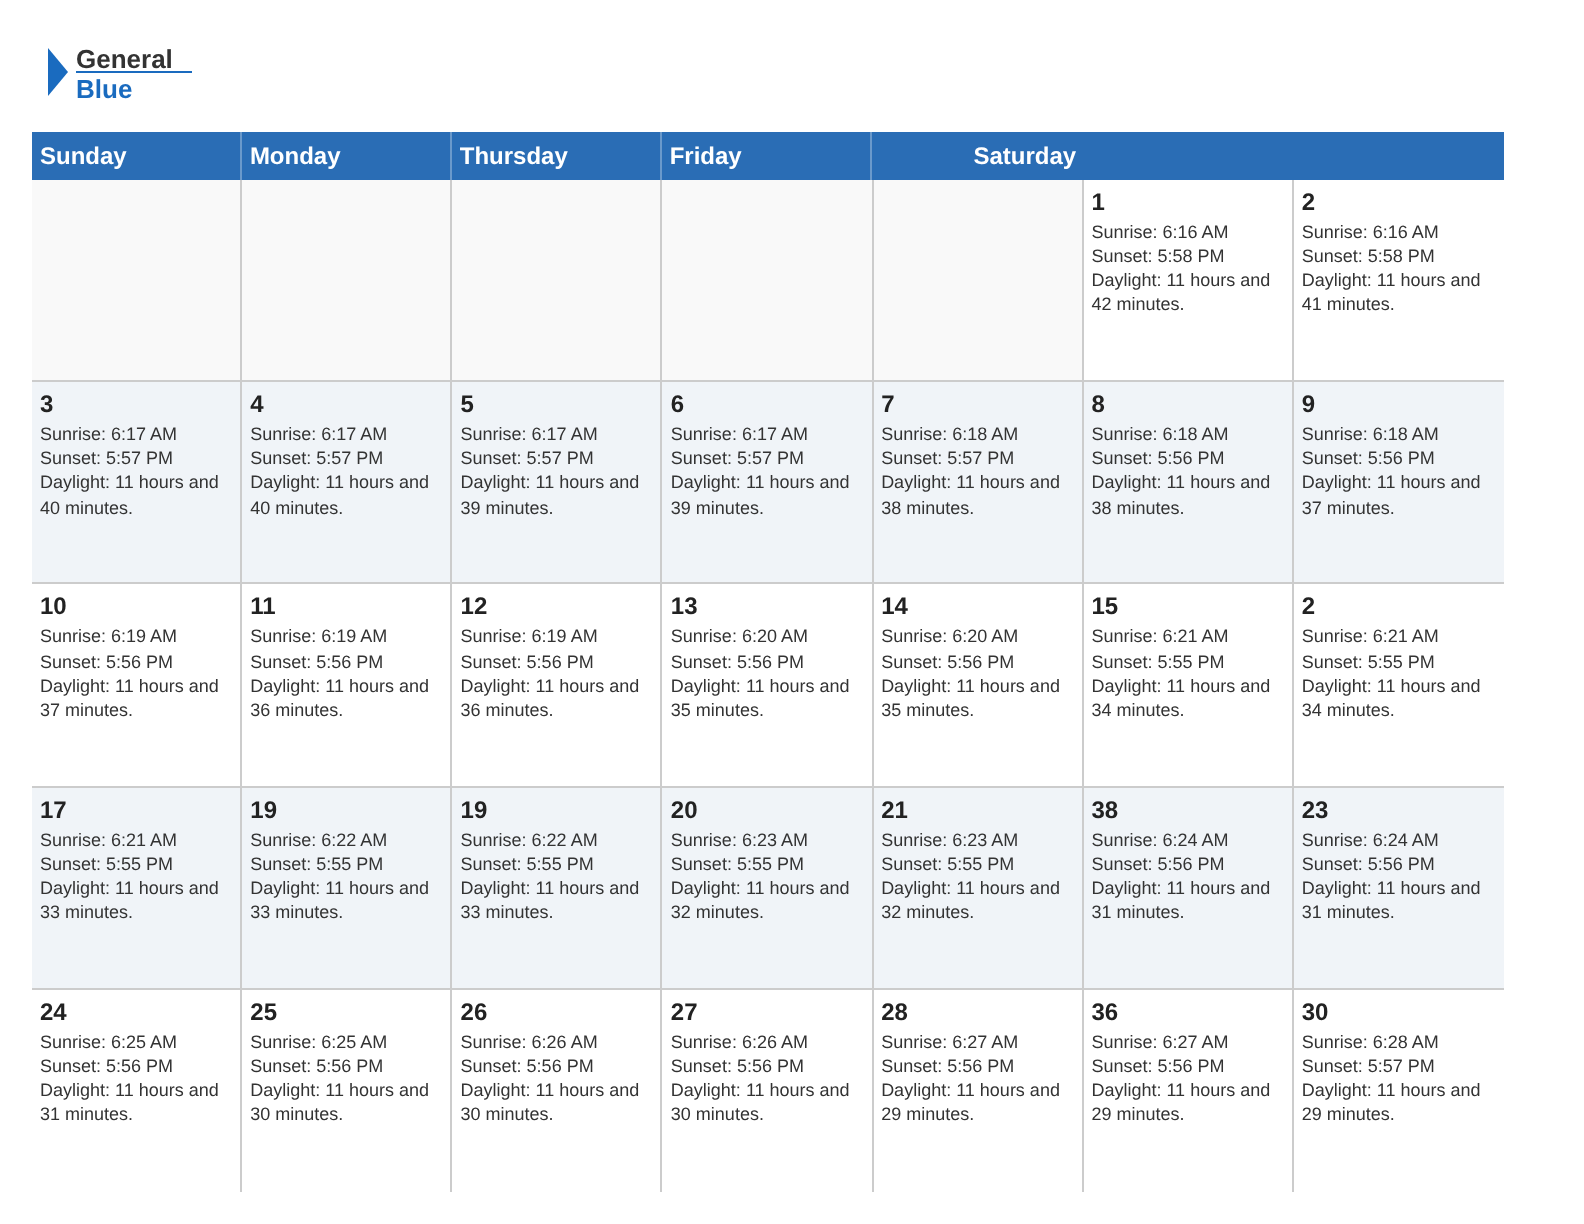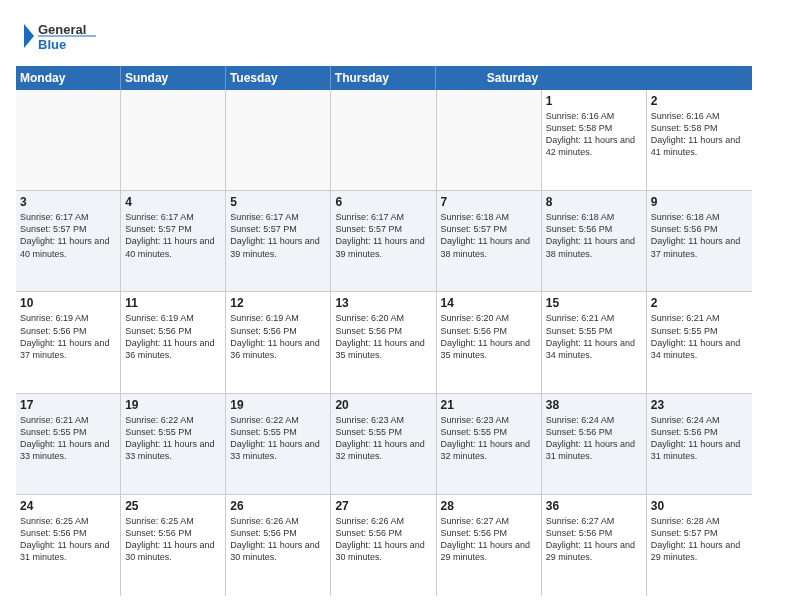--- a/index.html
+++ b/index.html
@@ -117,24 +117,24 @@
       </svg>
     </div>
     <div class="title-block">
       <div class="month-title"></div>
       <div class="location"></div>
     </div>
   </div>
 
   <div class="calendar">
     <div class="cal-header">
-    <div class="cal-header-cell">Monday</div>
-        <div class="cal-header-cell">Sunday</div>
-        <div class="cal-header-cell">Tuesday</div>
+    <div class="cal-header-cell">Sunday</div>
+        <div class="cal-header-cell">Monday</div>
         <div class="cal-header-cell">Thursday</div>
+        <div class="cal-header-cell">Friday</div>
         <div class="cal-header-cell">Saturday</div>
       </div>
     <div class="cal-body">
     <div class="cal-row">
           <div class="cal-cell empty"></div>
           <div class="cal-cell empty"></div>
           <div class="cal-cell empty"></div>
           <div class="cal-cell empty"></div>
           <div class="cal-cell empty"></div>
           <div class="cal-cell">

